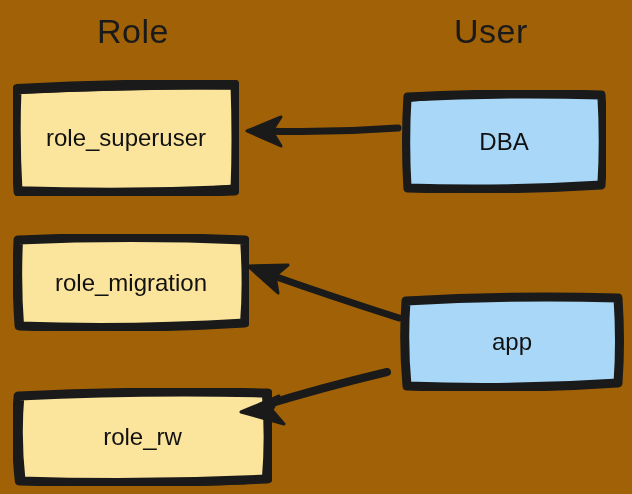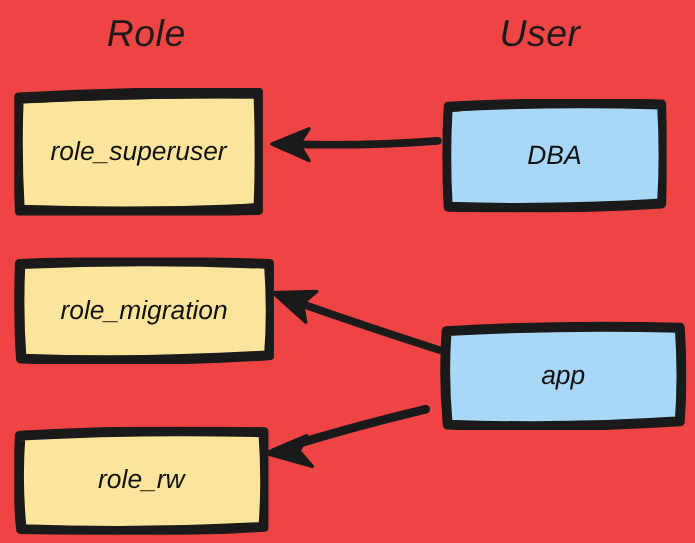--- a/index.html
+++ b/index.html
@@ -8,23 +8,22 @@
     padding: 0;
     background: #ffffff;
   }
   body {
     font-family: "Liberation Sans", sans-serif;
   }
   #diagram-root {
     position: relative;
     width: 632px;
     height: 494px;
-    background: #ef4444;
+    background: #a16207;
     overflow: hidden;
-    font-style: italic;
   }
   .col-header {
     position: absolute;
     font-size: 34px;
     color: #1a1a1a;
     font-weight: 400;
     letter-spacing: 0.5px;
     white-space: nowrap;
     line-height: 1;
   }
@@ -86,21 +85,21 @@
   <div class="node" style="left:13px; top:234px; width:236px; height:97px;">
     <svg class="node-shape" viewBox="0 0 224 97" preserveAspectRatio="none">
       <path d="M5,5 L219,7 L221,90 L6,92 Z" fill="#fbe49b"></path>
       <path d="M5,6 Q112,1 220,6 Q223,50 220,89 Q110,96 6,92 Q3,50 5,6 Z" fill="none" stroke="#1a1a1a" stroke-width="9" stroke-linecap="round" stroke-linejoin="round"></path>
       <path d="M7,90 Q113,97 219,88" fill="none" stroke="#1a1a1a" stroke-width="4" stroke-linecap="round"></path>
       <path d="M40,93 Q118,97 200,92" fill="none" stroke="#1a1a1a" stroke-width="3" stroke-linecap="round" opacity="0.85"></path>
     </svg>
     <span class="node-label">role_migration</span>
   </div>
 
-  <div class="node" style="left:13px; top:388px; width:231px; height:98px;">
+  <div class="node" style="left:13px; top:388px; width:259px; height:98px;">
     <svg class="node-shape" viewBox="0 0 217 98" preserveAspectRatio="none">
       <path d="M5,7 L212,4 L214,92 L6,94 Z" fill="#fbe49b"></path>
       <path d="M5,8 Q108,2 213,5 Q216,50 213,91 Q108,97 6,93 Q2,50 5,8 Z" fill="none" stroke="#1a1a1a" stroke-width="9" stroke-linecap="round" stroke-linejoin="round"></path>
       <path d="M8,92 Q110,98 212,90" fill="none" stroke="#1a1a1a" stroke-width="4" stroke-linecap="round"></path>
       <path d="M30,96 Q115,99 195,95" fill="none" stroke="#1a1a1a" stroke-width="3" stroke-linecap="round" opacity="0.8"></path>
     </svg>
     <span class="node-label">role_rw</span>
   </div>
 
   <div class="node" style="left:402px; top:90px; width:204px; height:103px;justify-content:center;">

